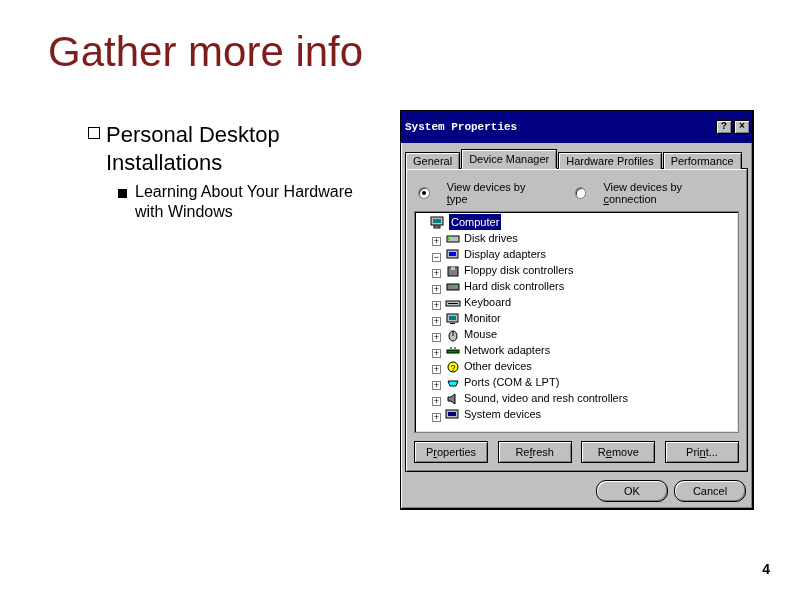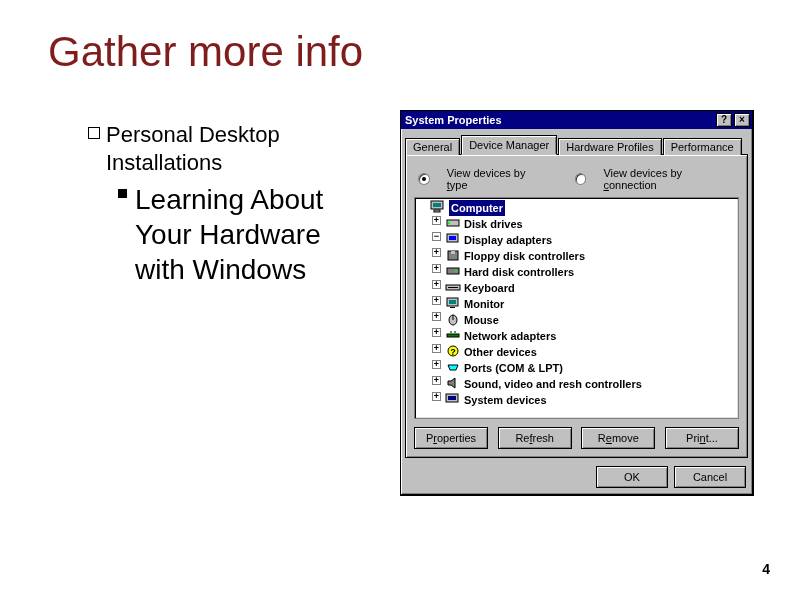--- a/index.html
+++ b/index.html
@@ -26,21 +26,21 @@
     width: 320px;
   }
   .b1 { display: flex; margin-bottom: 6px; }
   .sq { width: 14px; height: 14px; background: #000; display: inline-block; margin-top: 8px; margin-right: 10px; flex: none; }
   .b1-text { font-size: 26px; line-height: 1.25; }
   .b2 { display: flex; margin-left: 30px; margin-top: 6px; margin-bottom: 6px; }
   .osq { width: 12px; height: 12px; border: 1.5px solid #000; display: inline-block; margin-top: 6px; margin-right: 6px; flex: none; }
   .b2-text { font-size: 22px; line-height: 1.25; }
   .b3 { display: flex; margin-left: 60px; margin-top: 6px; }
   .ssq { width: 9px; height: 9px; background: #000; display: inline-block; margin-top: 7px; margin-right: 8px; flex: none; }
-  .b3-text { font-size: 28px; line-height: 1.25; }
+  .b3-text { font-size: 16px; line-height: 1.25; }
   .page-num {
     position: absolute;
     bottom: 18px;
     right: 24px;
     font-size: 14px;
     font-weight: bold;
     color: #000;
   }
 
   
@@ -52,29 +52,30 @@
     background: #c0c0c0;
     border: 1px solid #000;
     border-right: 2px solid #000;
     border-bottom: 2px solid #000;
     box-shadow: inset 1px 1px 0 #fff, inset -1px -1px 0 #808080;
     font-family: Tahoma, "MS Sans Serif", Arial, sans-serif;
     font-size: 11px;
     color: #000;
   }
   .titlebar {
-    height: 18px;
+    height: 32px;
     background: #000080;
     color: #fff;
     display: flex;
     align-items: center;
     justify-content: space-between;
     padding: 0 2px 0 4px;
     font-weight: bold;
     font-size: 11px;
+    font-family: Liberation Mono, monospace;
   }
   .titlebar-buttons { display: flex; gap: 2px; }
   .tbtn {
     width: 16px; height: 14px;
     background: #c0c0c0;
     border: 1px solid #000;
     box-shadow: inset 1px 1px 0 #fff, inset -1px -1px 0 #808080;
     display: flex; align-items: center; justify-content: center;
     font-size: 10px; line-height: 10px; color: #000; cursor: pointer;
     font-weight: bold;
@@ -139,21 +140,21 @@
     background: #fff;
     border: 1px solid #808080;
     box-shadow: inset 1px 1px 0 #000, inset -1px -1px 0 #dfdfdf;
     height: 222px;
     overflow: hidden;
     padding: 2px 2px;
     font-size: 11px;
     line-height: 16px;
     white-space: nowrap;
   }
-  .tree-row { display: flex; align-items: flex-start; height: 16px; font-weight: bold; }
+  .tree-row { display: flex; align-items: flex-end; height: 16px; }
   .exp {
     width: 9px; height: 9px; border: 1px solid #808080;
     display: flex; align-items: center; justify-content: center;
     margin-right: 4px; font-size: 9px; line-height: 7px; cursor: pointer;
     background: #fff; color: #000; user-select: none;
   }
   .spacer { display: inline-block; }
   .ticon { width: 16px; height: 14px; margin-right: 3px; display: inline-flex; align-items: center; justify-content: center; }
   .sel {
     background: #000080; color: #fff; padding: 0 2px;
@@ -173,21 +174,21 @@
     display: flex; align-items: center; justify-content: center;
   }
   .wbtn u { text-decoration: underline; }
 
   .dlg-btn-row {
     display: flex;
     justify-content: flex-end;
     gap: 6px;
     padding: 4px 6px 6px 0;
   }
-  .dlg-btn-row .wbtn { width: 72px; }
+  .dlg-btn-row .wbtn { width: 72px; border-radius: 10px; }
 </style>
 </head>
 <body>
 
 <div class="slide-title">Gather more info</div>
 
 <div class="bullet-content">
   <div class="b2">
     <span class="osq"></span>
     <span class="b2-text">Personal Desktop Installations</span>

